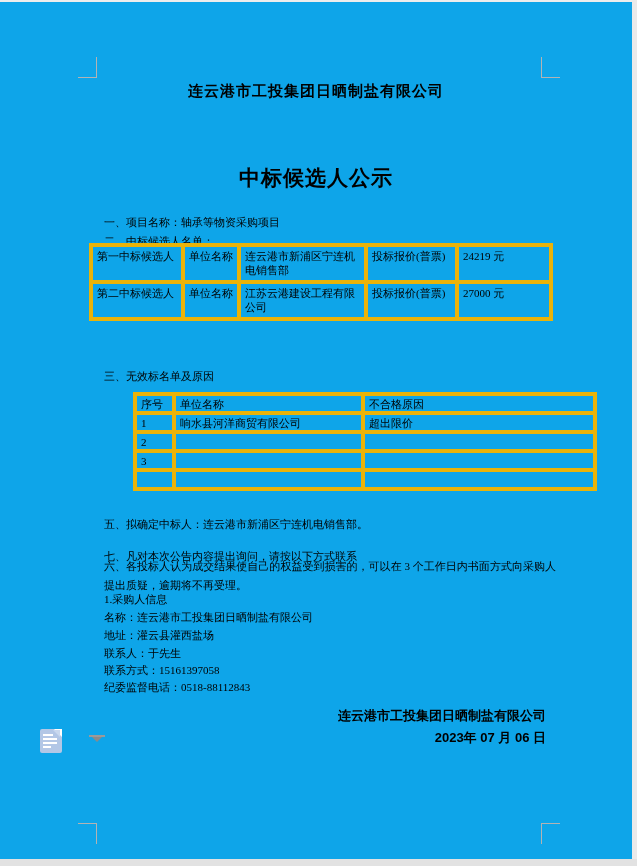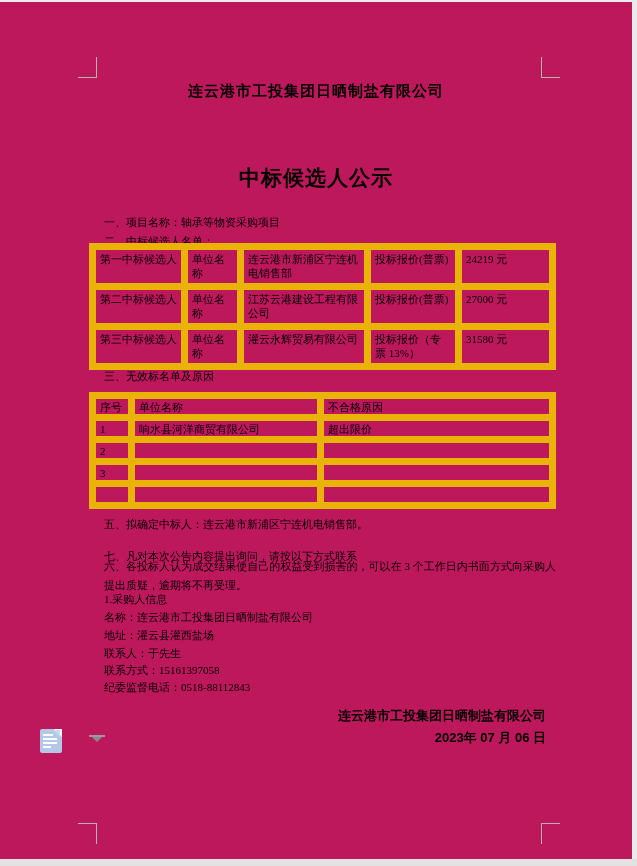--- a/index.html
+++ b/index.html
@@ -1,42 +1,42 @@
 <!DOCTYPE html>
 <html><head>
 <meta charset="utf-8">
 <style>
   html,body{margin:0;padding:0;background:#e8e8e8;}
   .canvas{
-    position:relative;width:637px;height:866px;background:#be185d;overflow:hidden;
+    position:relative;width:637px;height:866px;background:#0ea5e9;overflow:hidden;
     font-family:"Liberation Serif",serif;color:#000;
   }
   
   .bg-top{position:absolute;top:0;left:0;width:637px;height:2px;background:#ededed;}
   .bg-right{position:absolute;top:0;right:0;width:5px;height:859px;background:#eaeaea;}
   .bg-bottom{position:absolute;bottom:0;left:0;width:637px;height:7px;background:#e2e2e2;}
   
   .mark{position:absolute;background:#b3b3b3;}
   
   .title{position:absolute;left:0;width:632px;text-align:center;font-weight:bold;
          font-family:"Liberation Sans",sans-serif;margin:0;}
   .t1{top:82px;font-size:15px;letter-spacing:1px;}
   .t2{top:126px;font-size:15px;letter-spacing:1px;}
   .t3{top:164px;font-size:21px;letter-spacing:1px;}
   
   .p{position:absolute;left:96px;margin:8px;font-size:11px;line-height:15px;white-space:nowrap;}
   .p.wrap{white-space:normal;width:452px;line-height:19px;text-align:justify;}
   
   table{border-collapse:collapse;position:absolute;left:89px;table-layout:fixed;
         font-size:11px;}
-  td,th{border:7px solid #eab308;vertical-align:top;text-align:left;font-weight:normal;
+  td,th{border:4px solid #eab308;vertical-align:top;text-align:left;font-weight:normal;
         padding:2px 4px 0 4px;line-height:14px;overflow:hidden;}
   .tbl-candidates{top:243px;width:460px;}
   .tbl-candidates td{height:31px;}
-  .tbl-invalid{top:392px;width:460px;}
+  .tbl-invalid{top:392px;width:460px;margin-left:44px;}
   .tbl-invalid td,.tbl-invalid th{height:14px;line-height:14px;padding:1px 4px 0 4px;}
   
   .sig{position:absolute;left:96px;width:450px;text-align:right;margin:0;
        font-weight:bold;font-size:13px;font-family:"Liberation Sans",sans-serif;}
   
   .paste-icon{position:absolute;left:40px;top:729px;width:26px;height:24px;}
   .paste-doc{position:absolute;left:0;top:0;width:22px;height:24px;background:#b3c7e6;
              border-radius:2px;}
   .paste-ear{position:absolute;left:14px;top:0;width:0;height:0;
              border-left:8px solid transparent;border-top:8px solid #fff;}
@@ -87,27 +87,20 @@
         <td>连云港市新浦区宁连机电销售部</td>
         <td>投标报价(普票)</td>
         <td>24219 元</td>
       </tr>
       <tr>
         <td>第二中标候选人</td>
         <td>单位名称</td>
         <td>江苏云港建设工程有限公司</td>
         <td>投标报价(普票)</td>
         <td>27000 元</td>
-      </tr>
-      <tr>
-        <td>第三中标候选人</td>
-        <td>单位名称</td>
-        <td>灌云永辉贸易有限公司</td>
-        <td>投标报价（专票 13%）</td>
-        <td>31580 元</td>
       </tr>
     </tbody>
   </table>
 
   <p class="p" style="top:361px;">三、无效标名单及原因</p>
 
   <table class="tbl-invalid">
     <colgroup>
       <col style="width:39px;">
         <col style="width:189px;">

